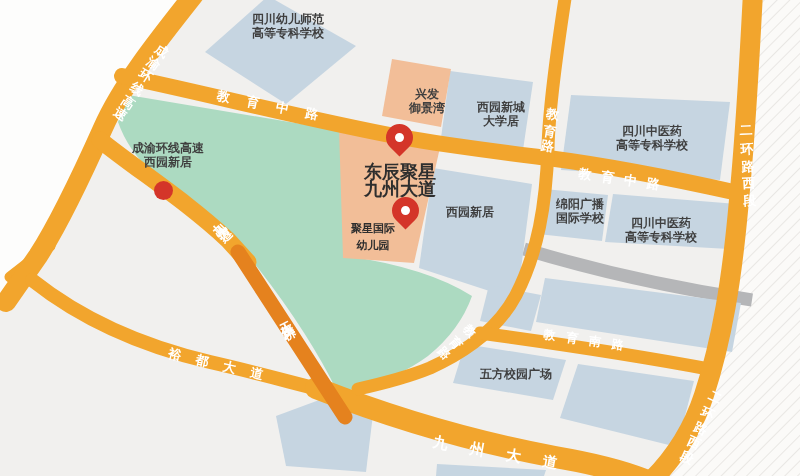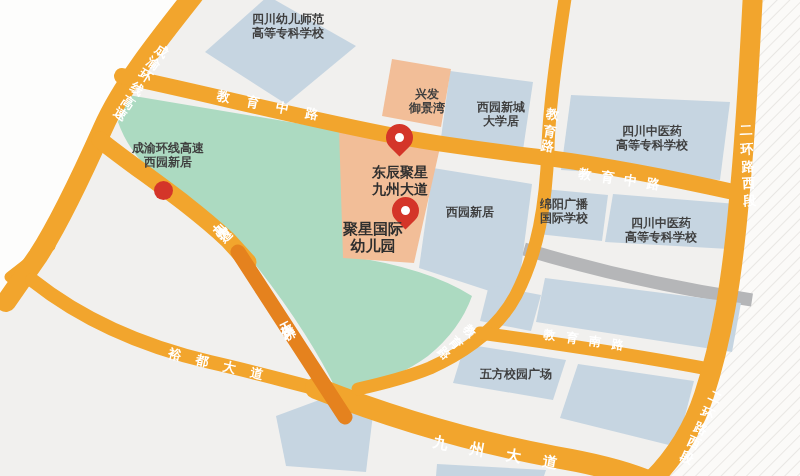--- a/index.html
+++ b/index.html
@@ -26,27 +26,27 @@
   #rl-jiuzhou-u{left:211px;top:222px;font-size:13px;letter-spacing:3px;transform:translate(-50%,-50%) rotate(-45deg);}
   #rl-jiuzhou-l{left:506px;top:455px;font-size:15px;letter-spacing:22px;transform:translate(-50%,-50%) rotate(10deg);}
   #rl-bridge{left:280px;top:317px;font-size:13px;letter-spacing:2px;transform:translate(-50%,-50%) rotate(-27deg);}
   #rl-yudu{left:223px;top:366px;font-size:13px;letter-spacing:15px;transform:translate(-50%,-50%) rotate(13deg);}
   
   #bl-youer{left:288px;top:26px;}
   #bl-toll{left:168px;top:155px;}
   #bl-xingfa{left:427px;top:101px;}
   #bl-xycheng{left:489px;top:114px;margin-left:12px;}
   #bl-tcm-n{left:652px;top:138px;}
-  #bl-tv{left:564px;top:211px;}
+  #bl-tv{left:580px;top:211px;}
   #bl-tcm-s{left:661px;top:230px;}
   #bl-xinju{left:470px;top:212px;}
   #bl-wufang{left:516px;top:374px;}
   #bl-jinjialin{left:324px;top:437px;}
-  #bl-pin1{left:400px;top:181px;font-size:14px;line-height:17px;color:#2e2e2e;}
-  #bl-pin2{left:373px;top:237px;font-size:15px;line-height:17px;color:#2e2e2e;}
+  #bl-pin1{left:400px;top:181px;font-size:18px;line-height:17px;color:#2e2e2e;}
+  #bl-pin2{left:373px;top:237px;font-size:11px;line-height:17px;color:#2e2e2e;}
   
   .pin{position:absolute;width:27px;height:27px;margin:-13px 0 0 -13px;
        background:#d43529;border-radius:50% 50% 50% 0;
        transform:rotate(-45deg);}
   .pin::after{content:"";position:absolute;left:9px;top:9px;width:9px;height:9px;
        border-radius:50%;background:#fff;}
   .dot{position:absolute;width:19px;height:19px;margin:-9px 0 0 -9px;border-radius:50%;background:#d43529;}
   #pin1{left:399px;top:137px;}
   #pin2{left:405px;top:210px;}
   #toll-dot{left:163px;top:190px;}

